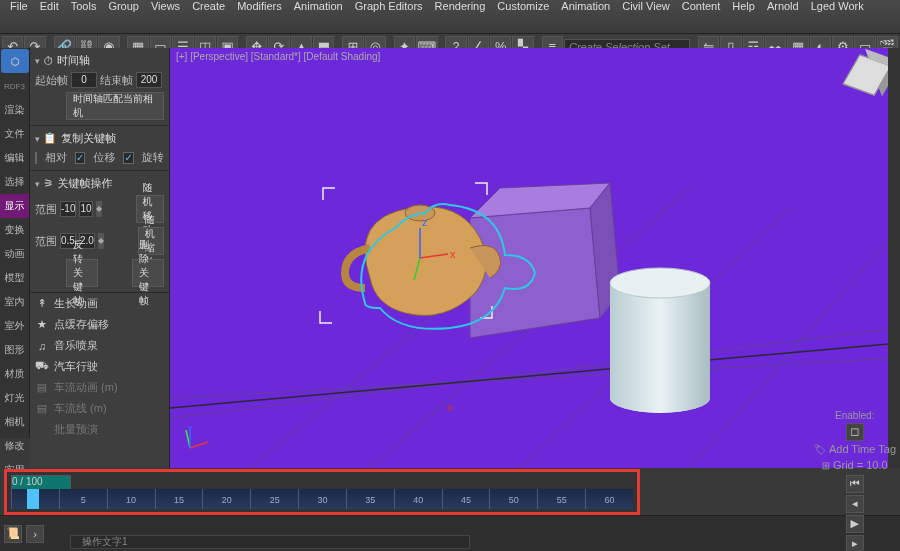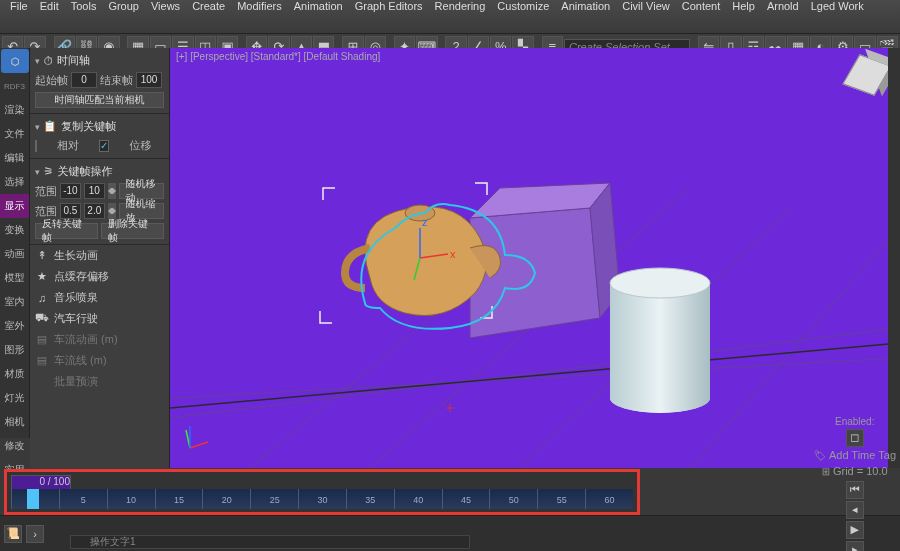--- a/index.html
+++ b/index.html
@@ -20,48 +20,48 @@
 .section { border-bottom:1px solid #2a2a2a; padding:3px 5px; }
 .sechead { display:flex; align-items:center; gap:4px; color:#ddd; font-size:11px; padding:2px 0; }
 .sechead::before { content:'▾'; font-size:9px; color:#aaa; }
 .row { display:flex; align-items:center; gap:3px; padding:2px 0; }
 .lbl { color:#bbb; flex:0 0 auto; }
 .num { width:26px; height:16px; background:#2a2a2a; border:1px solid #555; color:#ddd; text-align:center; line-height:14px; font-size:10px; }
 .spin { width:10px; height:16px; background:#555; display:flex; flex-direction:column; }
 .spin::before,.spin::after{content:'';flex:1;border:3px solid transparent;}
 .spin::before{border-bottom-color:#aaa;}
 .spin::after{border-top-color:#aaa;}
-.btn { height:16px; background:#4a4a4a; border:1px solid #5a5a5a; color:#ddd; padding:0 6px; display:flex; align-items:center; justify-content:center; font-size:10px; }
+.btn { height:28px; background:#4a4a4a; border:1px solid #5a5a5a; color:#ddd; padding:0 6px; display:flex; align-items:center; justify-content:center; font-size:10px;margin-left:31px; }
 .wide { flex:1; }
 .cb { width:12px; height:12px; border:1px solid #666; background:#2a2a2a; display:inline-flex; align-items:center; justify-content:center; }
 .cb.on::after { content:'✓'; color:#4fc3f7; font-size:10px; }
 .pitem { display:flex; align-items:center; gap:5px; padding:3px 5px; color:#ccc; }
 .pitem .ic { width:14px; text-align:center; }
 .dim { color:#777; }
 
 .viewport { position:absolute; top:48px; left:170px; right:0; height:420px; background:#6d28d9; }
 .vplabel { position:absolute; top:3px; left:6px; color:#aaa; font-size:10px; }
 .viewcube { position:absolute; top:6px; right:8px; width:50px; height:50px; }
 .vc-cube { width:34px; height:34px; position:absolute; top:4px; left:8px; transform:rotate(20deg) skew(-10deg); background:#ddd; border:1px solid #888; }
 .vc-cube::before{content:'';position:absolute;top:-8px;left:5px;width:28px;height:8px;background:#bbb;transform:skewX(45deg);}
 .vc-cube::after{content:'';position:absolute;top:-3px;right:-8px;width:8px;height:30px;background:#999;transform:skewY(45deg);}
 
 svg.scene { width:100%; height:100%; }
 
 .timeblock { position:absolute; bottom:36px; left:4px; right:260px; height:46px; border:3px solid #e53935; background:#333; }
-.framebox { margin:3px 0 0 4px; width:60px; height:24px; background:#4c1d95; border:1px solid #555; color:#ccc; text-align:right; font-size:10px; line-height:12px; }
+.framebox { margin:3px 0 0 4px; width:60px; height:24px; background:#0f766e; border:1px solid #555; color:#ccc; text-align:left; font-size:10px; line-height:12px; }
 .ruler { position:absolute; bottom:3px; left:4px; right:4px; height:20px; background:linear-gradient(#1a2a4a,#2a3a5a); display:flex; }
 .ruler .tick { flex:1; border-left:1px solid #4a5a7a; position:relative; font-size:9px; color:#9ac; text-align:center; padding-top:6px; }
 .playhead { position:absolute; bottom:3px; left:20px; width:12px; height:20px; background:#4fc3f7; }
 
 .status { position:absolute; bottom:0; left:0; right:0; height:36px; background:#2f2f2f; border-top:1px solid #222; display:flex; align-items:center; padding:0 4px; gap:4px; }
 .status .group { display:flex; align-items:center; gap:2px; margin-left:auto;flex-direction:column; }
 .sbtn { width:18px; height:18px; background:#444; border:1px solid #555; display:flex; align-items:center; justify-content:center; font-size:11px; }
 .slbl { color:#999; font-size:10px; }
-.cmdline { position:absolute; bottom:2px; left:70px; width:400px; height:14px; background:#2a2a2a; border:1px solid #444; color:#888; padding:0 19px; font-size:10px; line-height:12px; }
+.cmdline { position:absolute; bottom:2px; left:70px; width:400px; height:14px; background:#2a2a2a; border:1px solid #444; color:#888; padding:0 11px; font-size:10px; line-height:12px; }
 
 .rightstrip { position:absolute; top:48px; right:0; width:12px; height:420px; background:#333; }
 </style>
 </head>
 <body>
 
 <div class="menubar">
   <span>File</span>
   <span>Edit</span>
   <span>Tools</span>
@@ -149,33 +149,33 @@
 <div class="panel">
   <div class="section">
     <div class="sechead">
         <span style="font-size:12px">⏱</span>
         <span>时间轴</span>
       </div>
     <div class="row">
       <span class="lbl">起始帧</span>
       <span class="num">0</span>
       <span class="lbl">结束帧</span>
-      <span class="num">100</span>
+      <span class="num">200</span>
     </div>
     <div class="row">
         <div class="btn wide">时间轴匹配当前相机</div>
       </div>
   </div>
 
   <div class="section">
     <div class="sechead">
         <span>📋</span>
         <span>复制关键帧</span>
       </div>
-    <div class="row" style="gap:20px">
+    <div class="row" style="gap:8px">
       <span class="cb"></span>
         <span class="lbl">相对</span>
       <span class="cb on"></span>
         <span class="lbl">位移</span>
       <span class="cb on"></span>
         <span class="lbl">旋转</span>
       <span class="cb on"></span>
         <span class="lbl">缩放</span>
     </div>
   </div>

